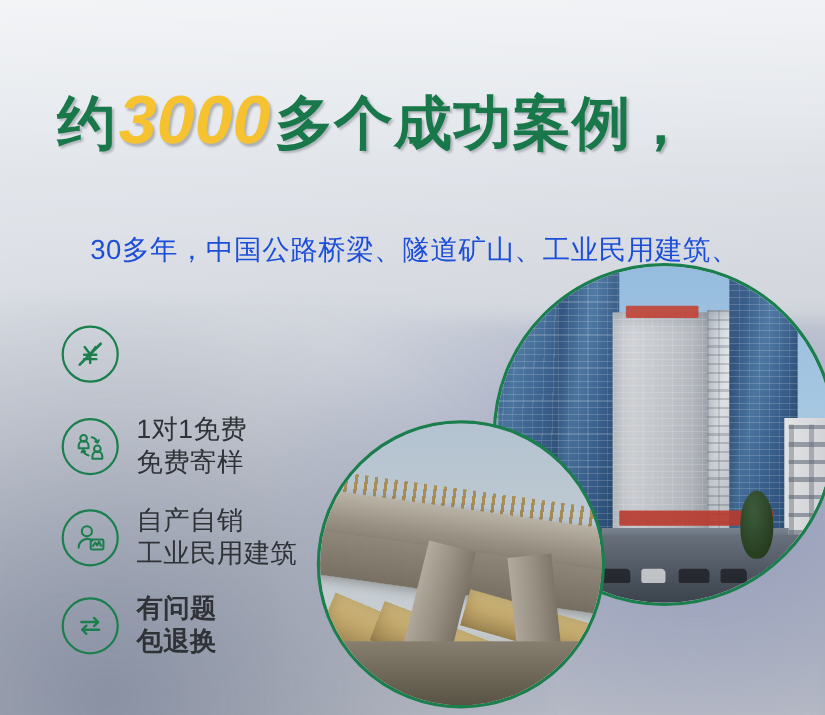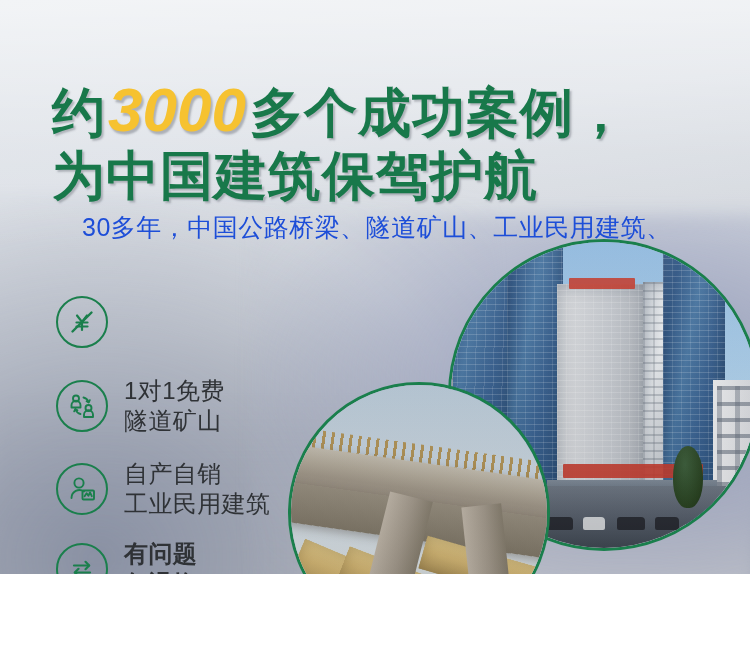--- a/index.html
+++ b/index.html
@@ -3,21 +3,21 @@
 <meta charset="utf-8">
 <style>
   html, body {
     margin: 0;
     padding: 0;
     background: #ffffff;
   }
   .banner {
     position: relative;
     width: 750px;
-    height: 574px;
+    height: 650px;
     overflow: hidden;
     font-family: "Liberation Sans", "DejaVu Sans", sans-serif;
     background: #d8dce3;
   }
   
   .bg-base {
     position: absolute;
     inset: 0;
     background:
       linear-gradient(170deg, #e3e7ec 0%, #dde1e7 28%, #d3d7dd 52%, #c2c6cd 72%, #b4b8c0 100%);
@@ -326,21 +326,20 @@
       <div class="pier" style="left:84px; top:110px; width:44px; height:120px; transform:rotate(14deg);"></div>
       <div class="pier" style="left:176px; top:120px; width:40px; height:110px; transform:rotate(-6deg);"></div>
 
       <div class="rubble"></div>
       <div class="shade-soft"></div>
     </div>
   </div>
 
   <div class="headline">
     <span class="hl-line"><span>约</span><span class="hl-num">3000</span><span>多个成功案例，</span></span>
-    <span class="hl-line second">为中国建筑保驾护航</span>
   </div>
 
   <div class="subcopy">
     <span class="sub-line">30多年，中国公路桥梁、隧道矿山、工业民用建筑、</span>
   </div>
 
   <div class="features">
 
     <div class="feature f0">
       <span class="ficon">
@@ -366,21 +365,21 @@
             <path d="M18 27 v-2.2 a4.5 4.5 0 0 1 9 0 V27 z"></path>
             <path d="M17.5 7.5 a7 7 0 0 1 5 4.5"></path>
             <path d="M20.6 11.2 l2.1 1.2 l1.1 -2.2"></path>
             <path d="M14.5 24 a7 7 0 0 1 -5 -4.5"></path>
             <path d="M11.4 20.3 l-2.1 -1.2 l-1.1 2.2"></path>
           </g>
         </svg>
       </span>
       <span class="ftext">
         <span class="l1">1对1免费</span>
-        <span class="l2">隧道矿山</span>
+        <span class="l2">免费寄样</span>
       </span>
     </div>
 
     <div class="feature f2">
       <span class="ficon">
         <svg width="32" height="32" viewBox="0 0 32 32">
           <g fill="none" stroke="#1a7f4c" stroke-width="1.9" stroke-linecap="round" stroke-linejoin="round">
             <circle cx="13" cy="10" r="4.6"></circle>
             <path d="M5.5 25 a8 8 0 0 1 12.5 -6.6"></path>
             <rect x="16.5" y="17.5" width="11.5" height="9" rx="1"></rect>

